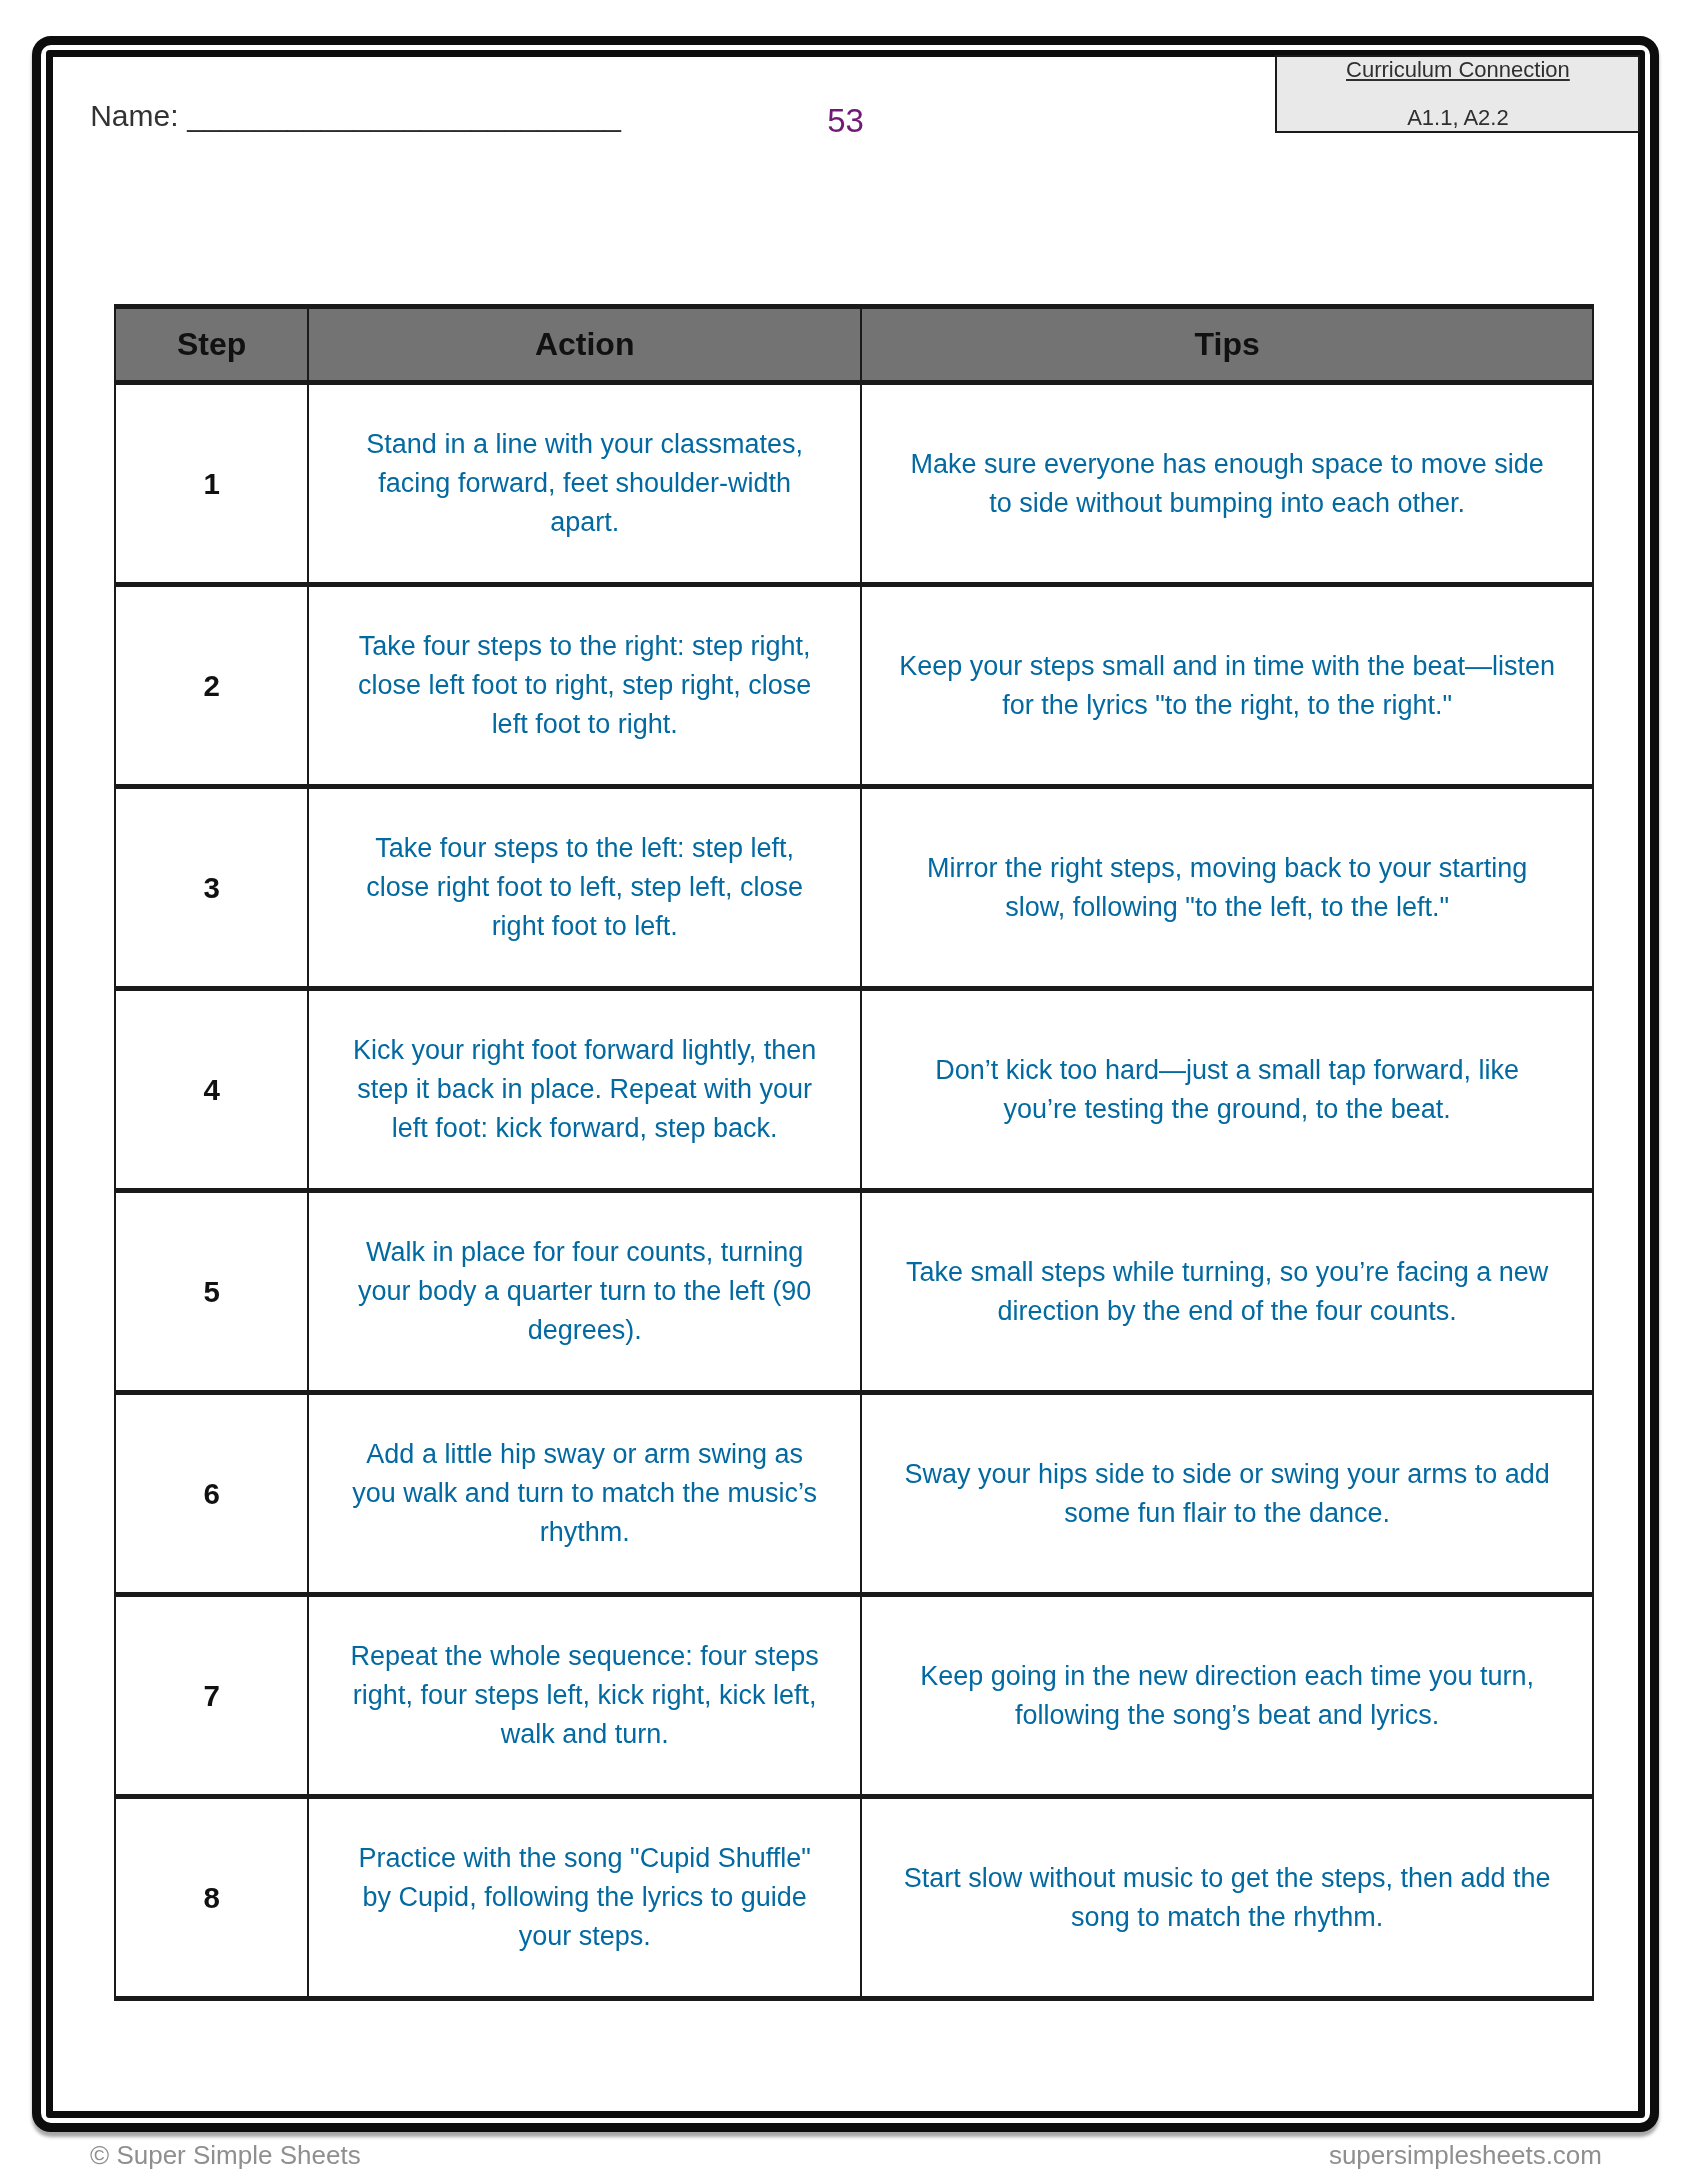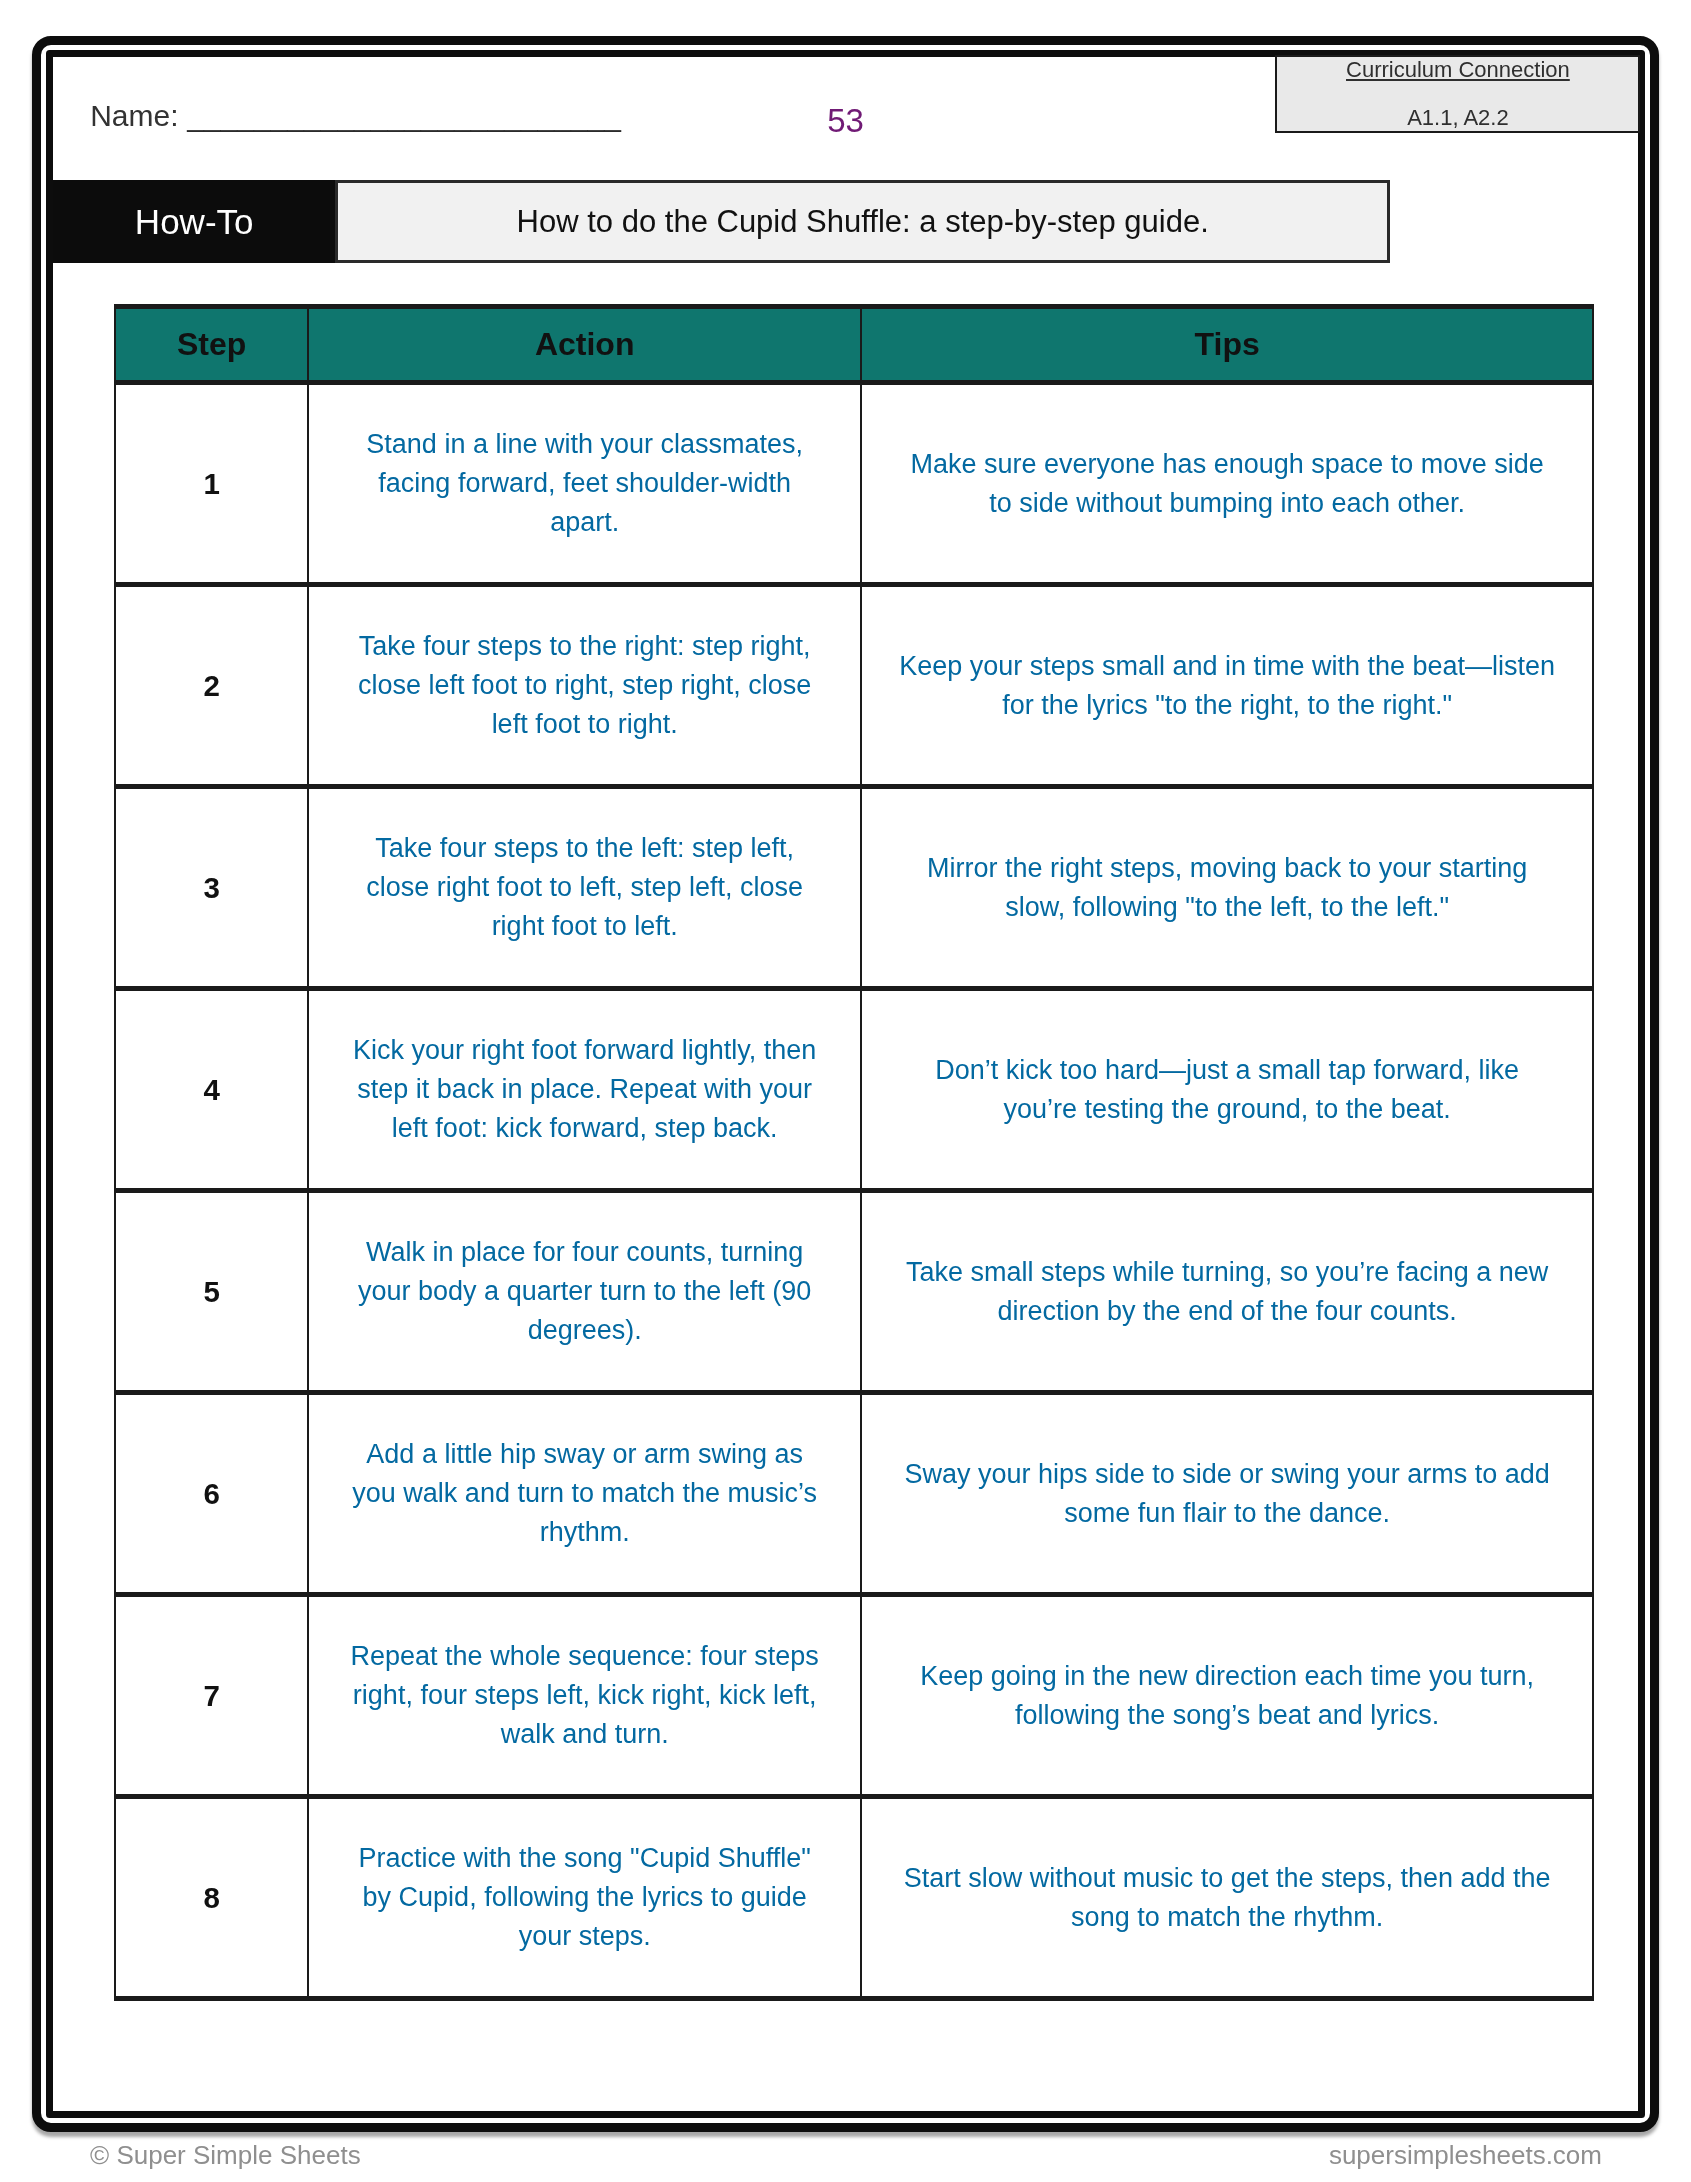--- a/index.html
+++ b/index.html
@@ -86,21 +86,21 @@
   table.steps col.c-step  { width: 193px; }
   table.steps col.c-action{ width: 553px; }
   table.steps col.c-tips  { width: 732px; }
   table.steps th, table.steps td {
     border: 2.6px solid #1a1a1a;
     text-align: center; vertical-align: middle;
   }
   table.steps tr { border-top: 5.2px solid #1a1a1a; border-bottom: 5.2px solid #1a1a1a; }
   table.steps thead th {
     height: 76px;
-    background: #0f766e;
+    background: #737373;
     font-size: 32px; font-weight: 700; color: #111111; margin-left: 11px;
   }
   table.steps tbody td { height: 202px; }
   td.step-cell { font-size: 29.5px; font-weight: 700; color: #111111; }
   td.text-cell {
     font-size: 27px; line-height: 1.44;
     padding: 0 35px; color: #0369a1;
   }
 
   
@@ -120,24 +120,20 @@
 
         <div class="name-row">
           <span>Name:</span><span class="name-line">__________________________</span>
         </div>
         <div class="page-number">53</div>
         <div class="curriculum-box">
           <span class="title">Curriculum Connection</span>
           <span>A1.1, A2.2</span>
         </div>
 
-        <div class="howto-bar">
-          <div class="howto-label">How-To</div>
-          <div class="howto-title">How to do the Cupid Shuffle: a step-by-step guide.</div>
-        </div>
 
         <table class="steps">
           <colgroup>
               <col class="c-step">
               <col class="c-action">
               <col class="c-tips">
             </colgroup>
           <thead>
             <tr>
               <th>Step</th>

